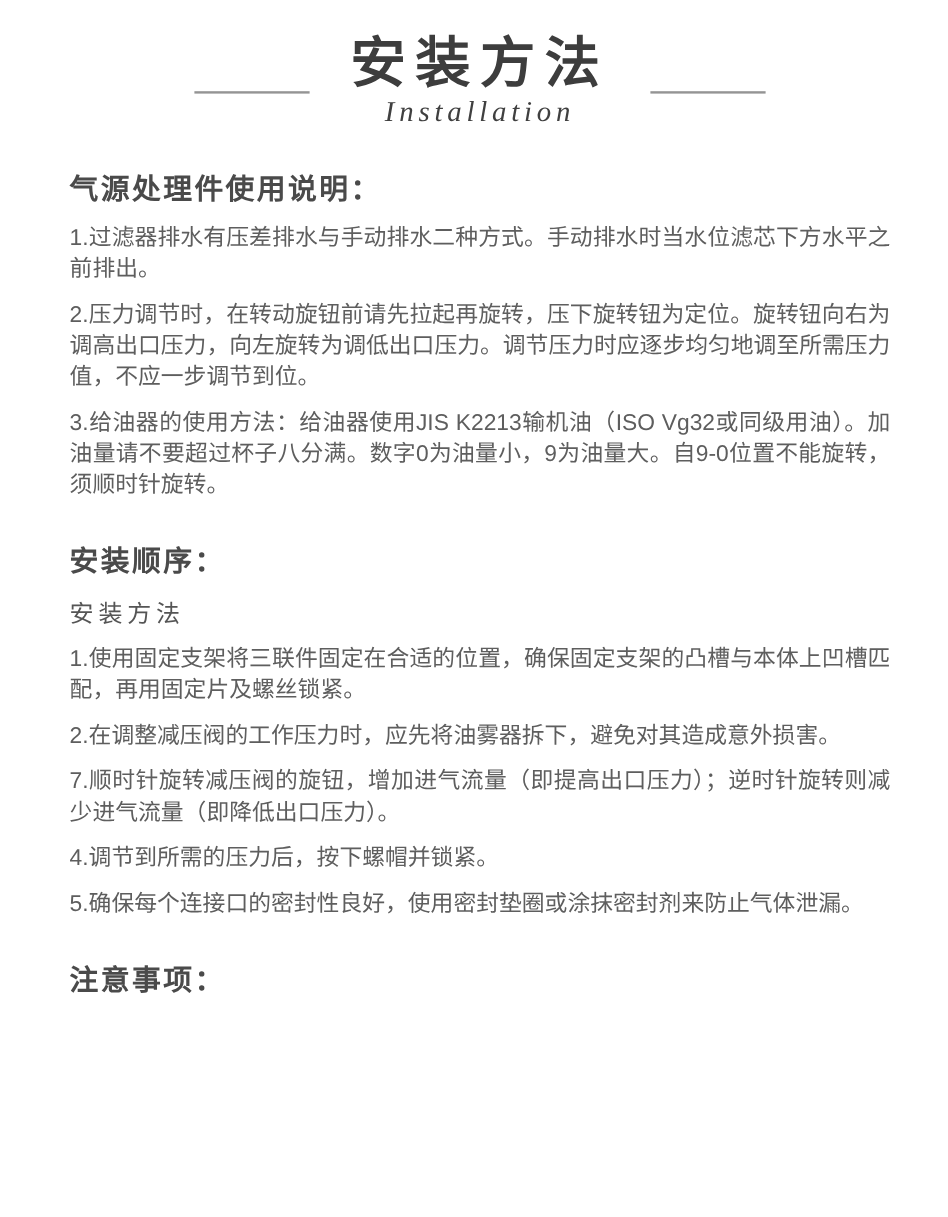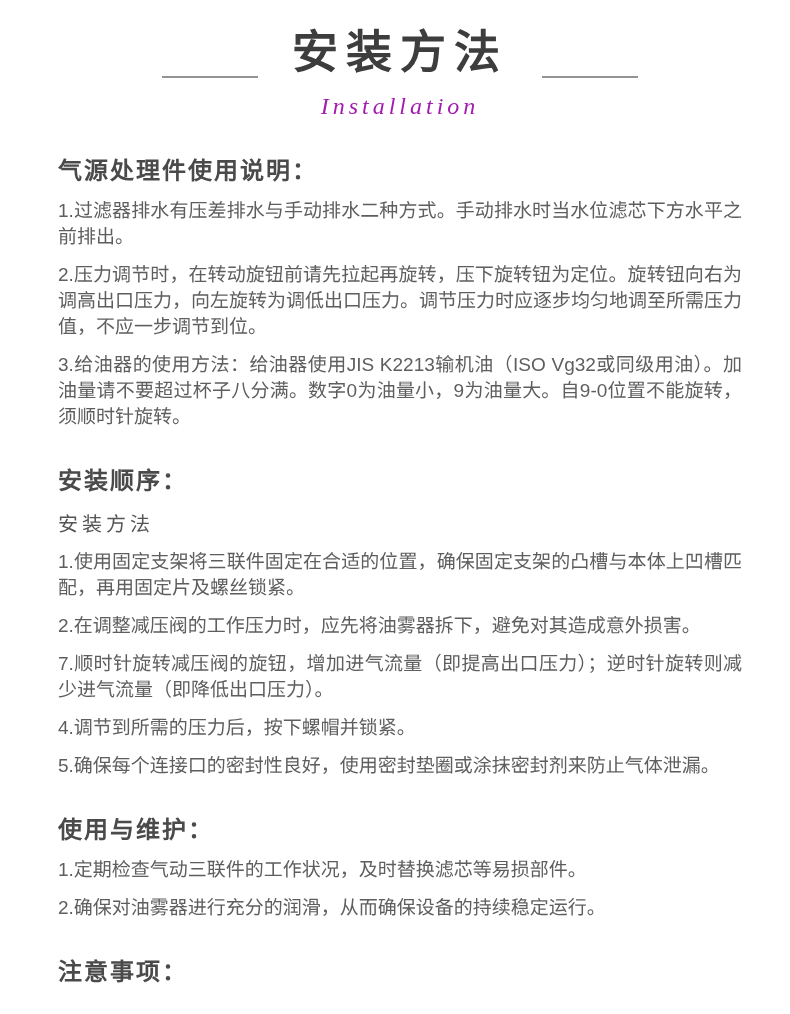--- a/index.html
+++ b/index.html
@@ -36,27 +36,27 @@
   .page-title {
     margin: 0 14px;
     font-size: 46px;
     line-height: 52px;
     font-weight: 700;
     letter-spacing: 8px;
     color: #3d3d3d;
     white-space: nowrap;
   }
   .page-subtitle {
-    margin-top: 14px;
+    margin-top: 2px;
     font-family: "Liberation Serif", "DejaVu Serif", serif;
     font-style: italic;
     font-size: 24px;
     line-height: 28px;
     letter-spacing: 4px;
-    color: #a21caf;
+    color: #404040;
   }
   
   .section { margin-top: 36px; }
   .section:first-of-type { margin-top: 14px; }
   .section-heading {
     margin: 0 0 4px 0;
     font-size: 24px;
     line-height: 30px;
     font-weight: 700;
     letter-spacing: 2px;
@@ -102,24 +102,19 @@
   <div class="section">
     <h2 class="section-heading">安装顺序：</h2>
     <h3 class="sub-heading">安装方法</h3>
     <p class="para">1.使用固定支架将三联件固定在合适的位置，确保固定支架的凸槽与本体上凹槽匹配，再用固定片及螺丝锁紧。</p>
     <p class="para">2.在调整减压阀的工作压力时，应先将油雾器拆下，避免对其造成意外损害。</p>
     <p class="para">7.顺时针旋转减压阀的旋钮，增加进气流量（即提高出口压力）；逆时针旋转则减少进气流量（即降低出口压力）。</p>
     <p class="para">4.调节到所需的压力后，按下螺帽并锁紧。</p>
     <p class="para">5.确保每个连接口的密封性良好，使用密封垫圈或涂抹密封剂来防止气体泄漏。</p>
   </div>
 
-  <div class="section">
-    <h2 class="section-heading">使用与维护：</h2>
-    <p class="para">1.定期检查气动三联件的工作状况，及时替换滤芯等易损部件。</p>
-    <p class="para">2.确保对油雾器进行充分的润滑，从而确保设备的持续稳定运行。</p>
-  </div>
 
   <div class="section">
     <h2 class="section-heading">注意事项：</h2>
 
   </div>
 
 </div>
 
 </body></html>

